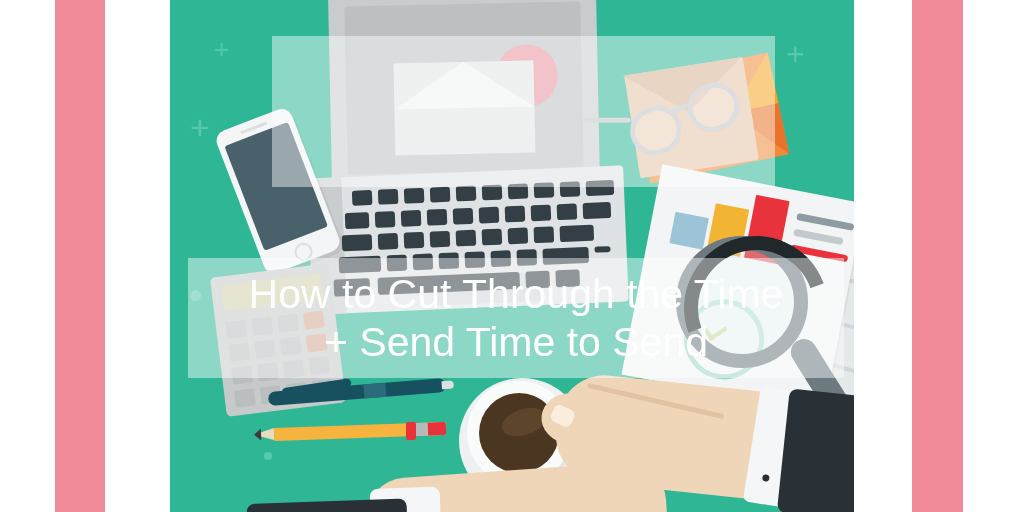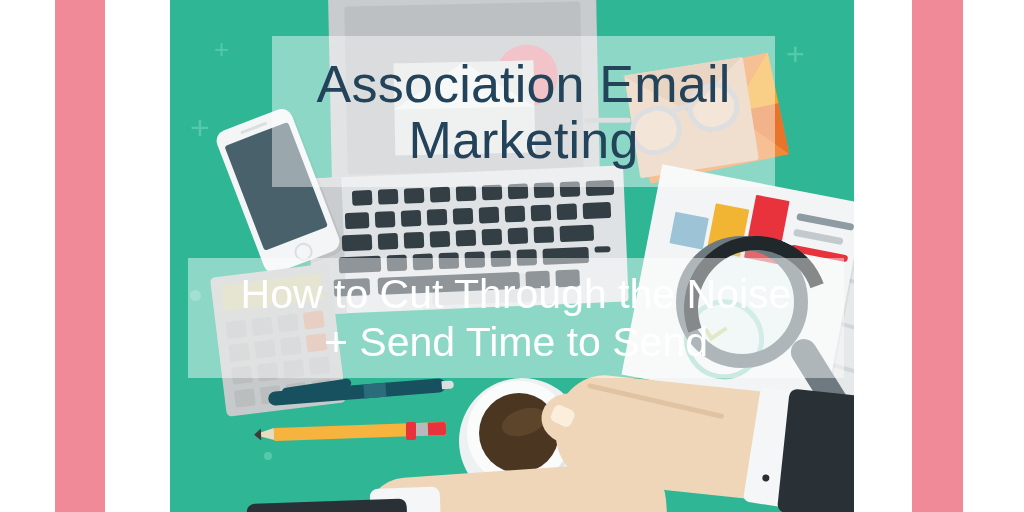--- a/index.html
+++ b/index.html
@@ -378,23 +378,19 @@
 
     <div class="arm2">
       <div class="cuff2"></div>
       <div class="sleeve2"></div>
     </div>
   </div>
 
   <div class="overlay" id="ov-top"></div>
   <div class="overlay" id="ov-bot"></div>
 
-  <div class="title-text">
-    <div>Association Email</div>
-    <div>Marketing</div>
-  </div>
 
   <div class="sub-text">
-    <div>How to Cut Through the Noise</div>
+    <div>How to Cut Through the Time</div>
     <div>+ Send Time to Send</div>
   </div>
 
 </div>
 
 </body></html>

